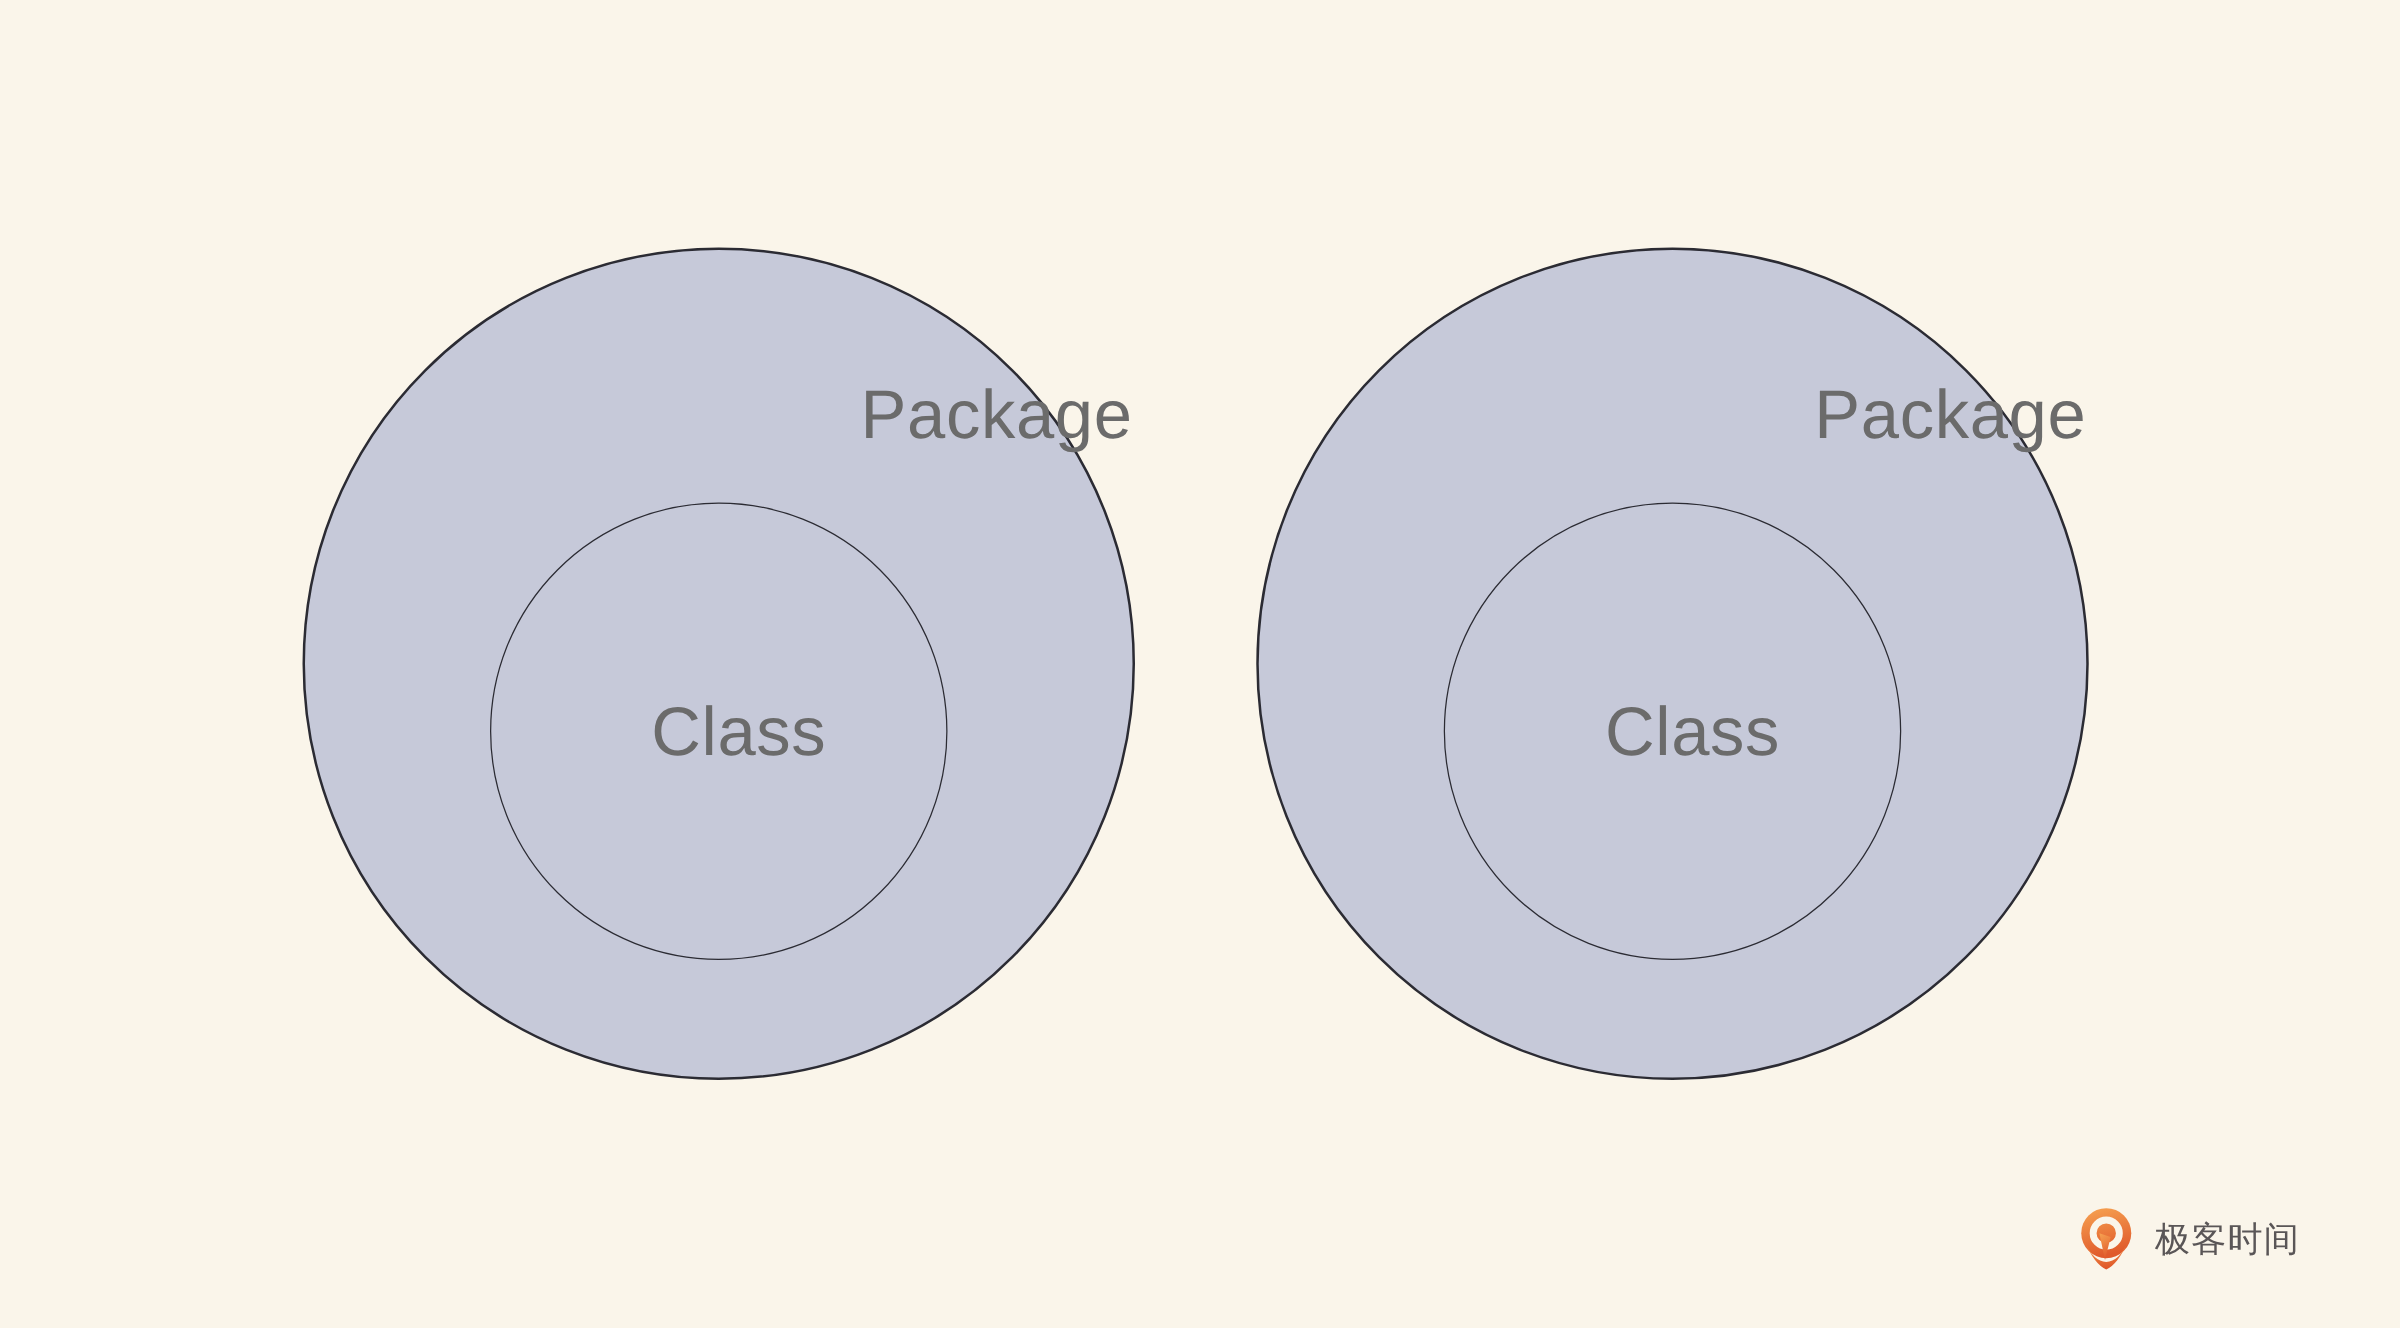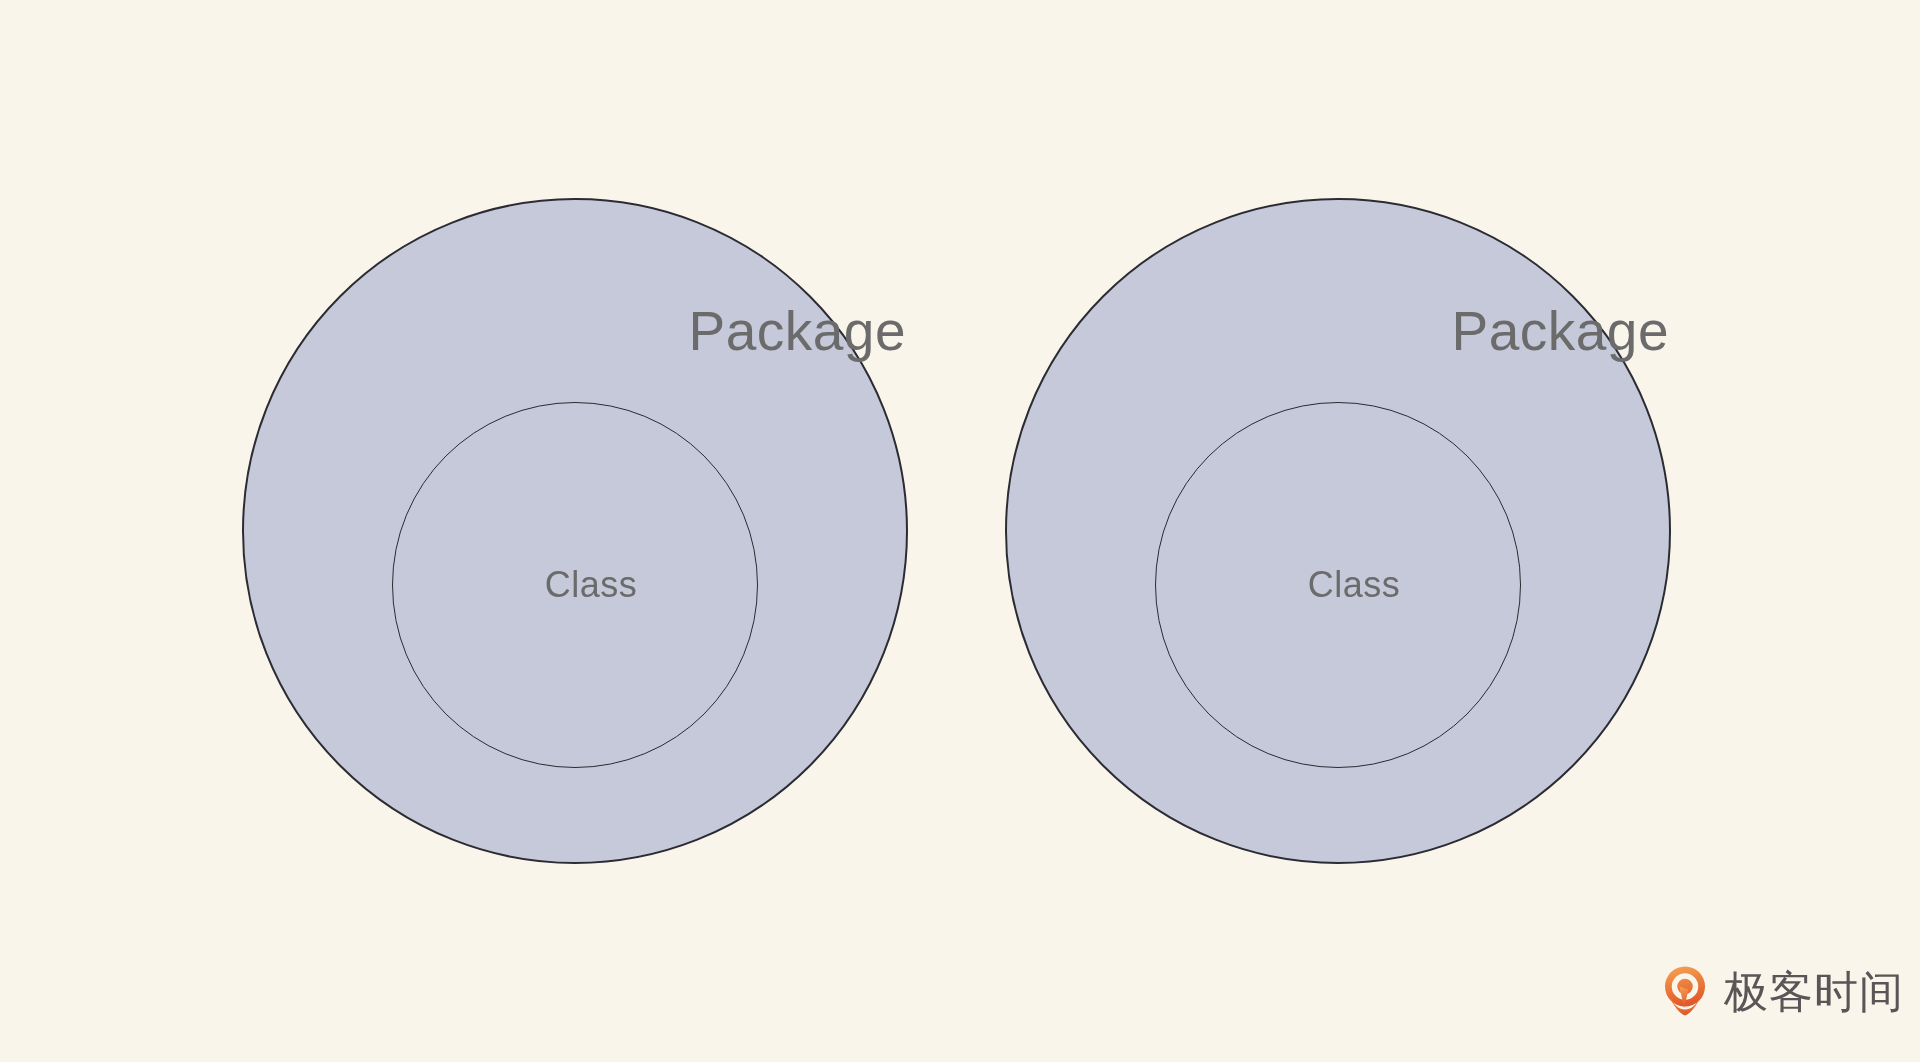--- a/index.html
+++ b/index.html
@@ -43,35 +43,35 @@
   .outer-label{
     position:absolute;
     top:104px;left:0;width:100%;
     text-align:right;
     font-size:55px;
     line-height:1;
     color:var(--label-color);
     letter-spacing:0.5px;
   }
   .inner-label{
-    font-size:36px;
+    font-size:55px;
     line-height:1;
     color:var(--label-color);
     letter-spacing:0.5px;
     margin-left:32px;
   }
   .brand{
     position:absolute;
     left:1664px;top:966px;
     height:52px;
     display:flex;align-items:center;gap:18px;
   }
   .brand-icon{width:42px;height:52px;display:block;}
   .brand-text{
-    font-size:44px;
+    font-size:28px;
     line-height:1;
     color:var(--logo-text-color);
     letter-spacing:1px;
     font-weight:500;
     white-space:nowrap;
   }
 </style>
 </head>
 <body>
 

